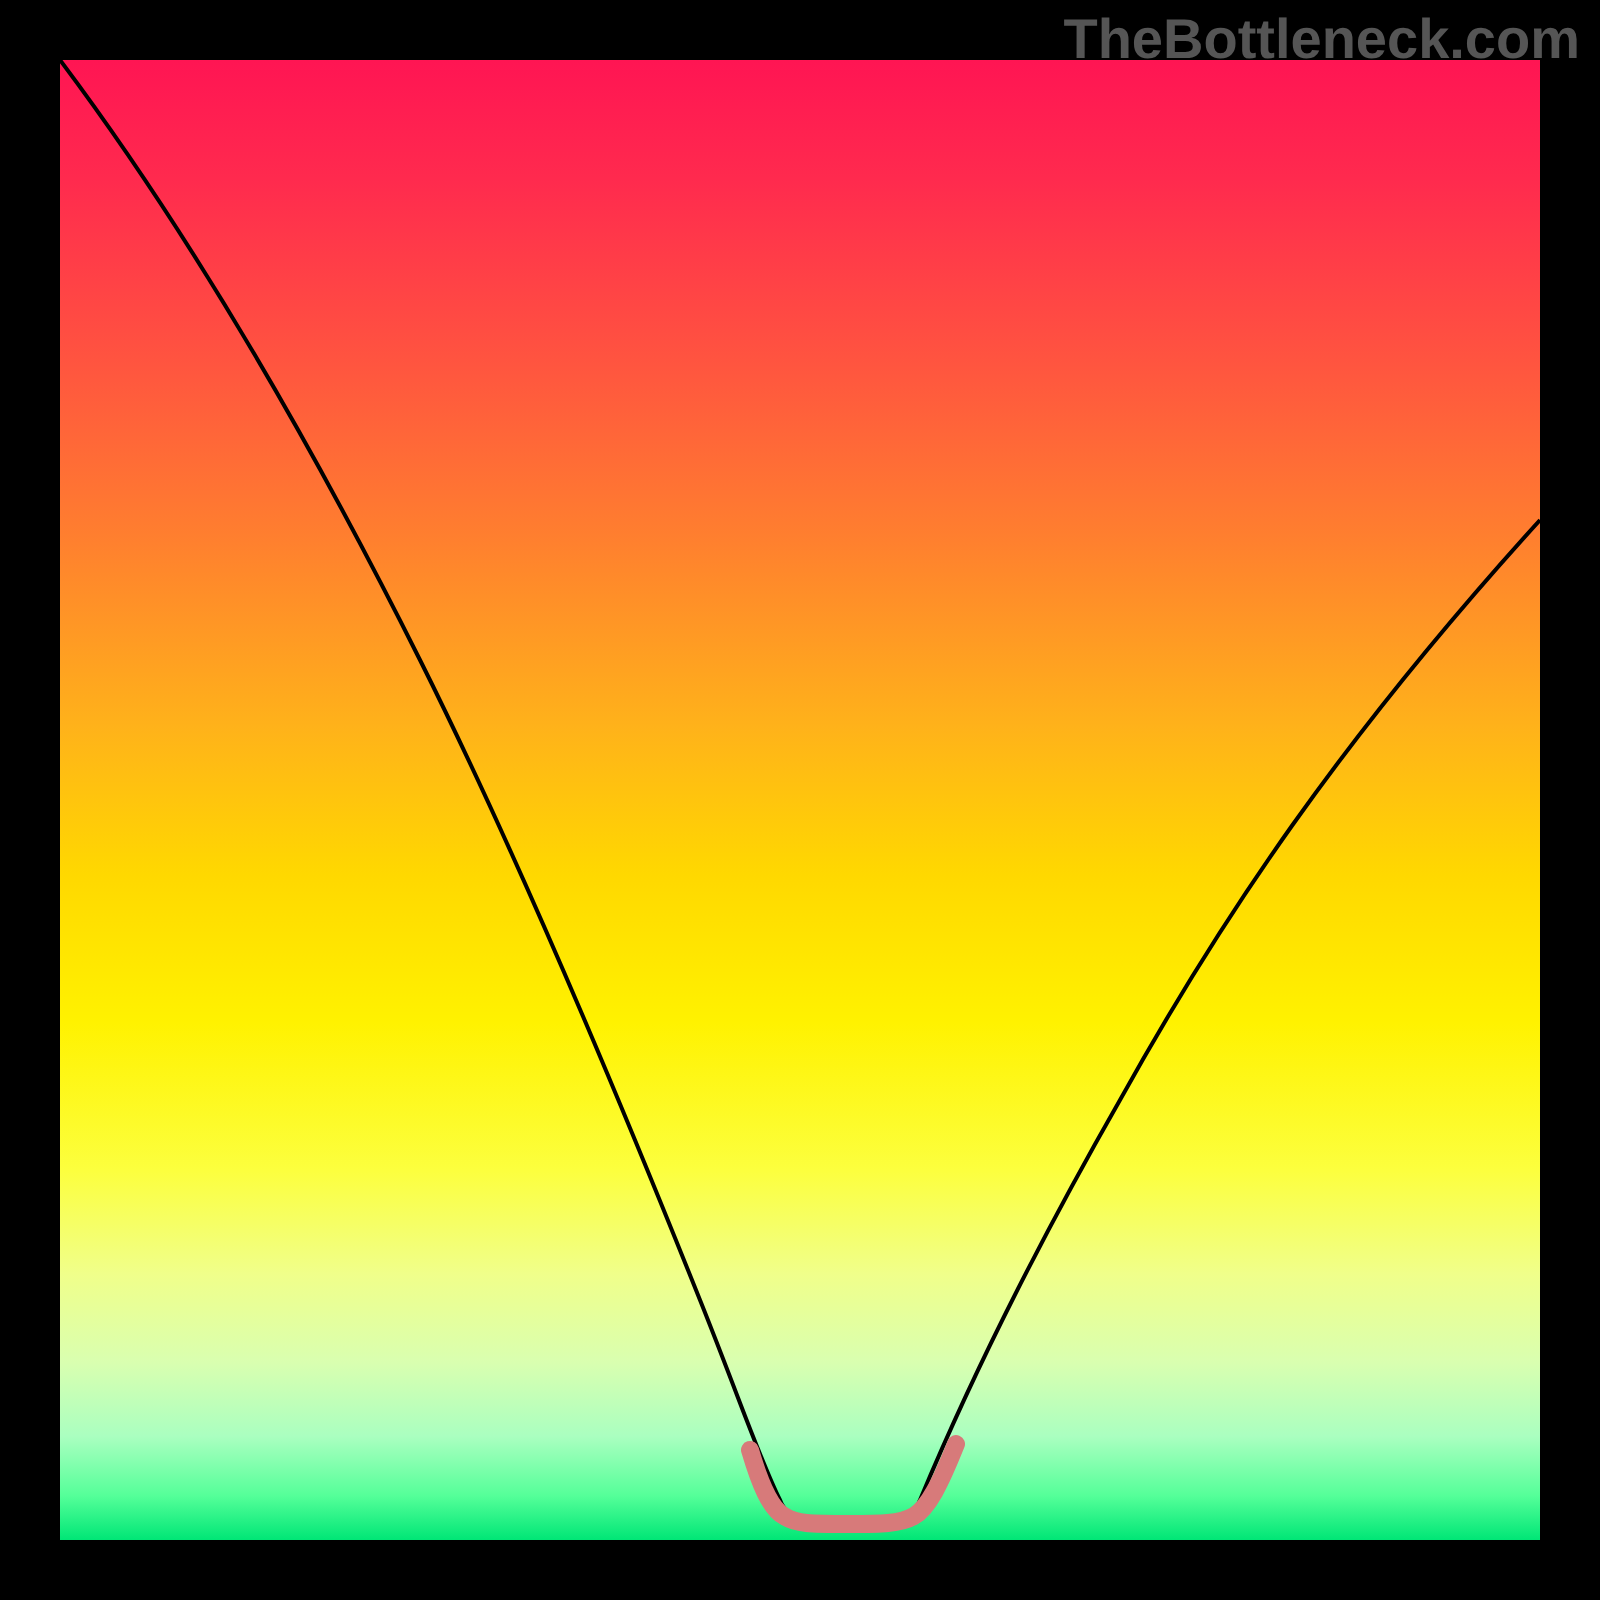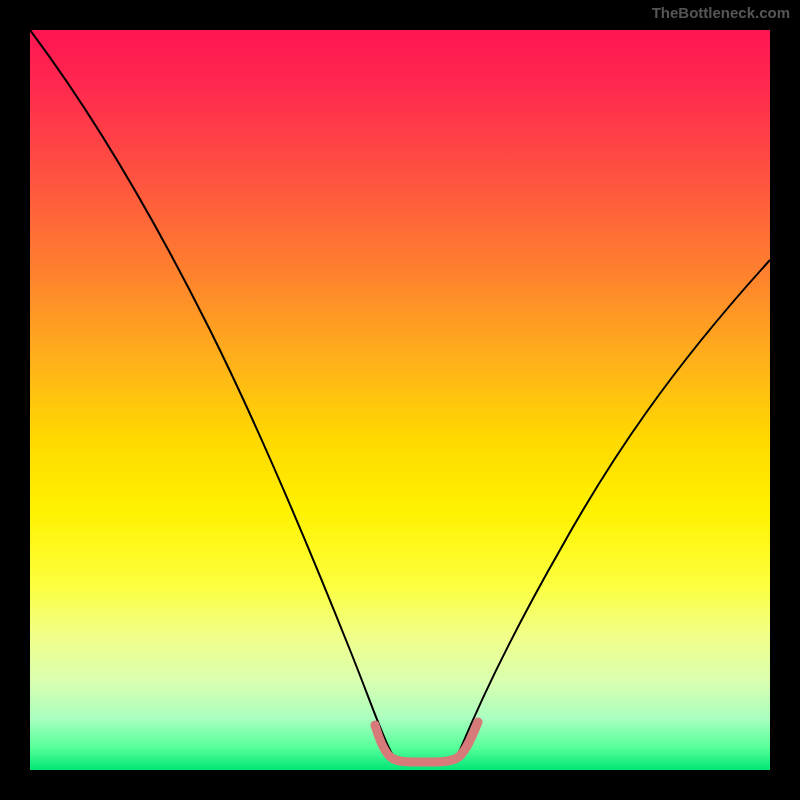--- a/index.html
+++ b/index.html
@@ -9,21 +9,21 @@
     height: 800px;
     background: #000;
     position: relative;
     font-family: Arial, sans-serif;
   }
   .watermark {
     position: absolute;
     top: 4px;
     right: 10px;
     color: #555;
-    font-size: 15px;
+    font-size: 28px;
     font-weight: bold;
     z-index: 10;
   }
   .plot-area {
     position: absolute;
     left: 30px;
     top: 30px;
     width: 740px;
     height: 740px;
     background: linear-gradient(to bottom,

